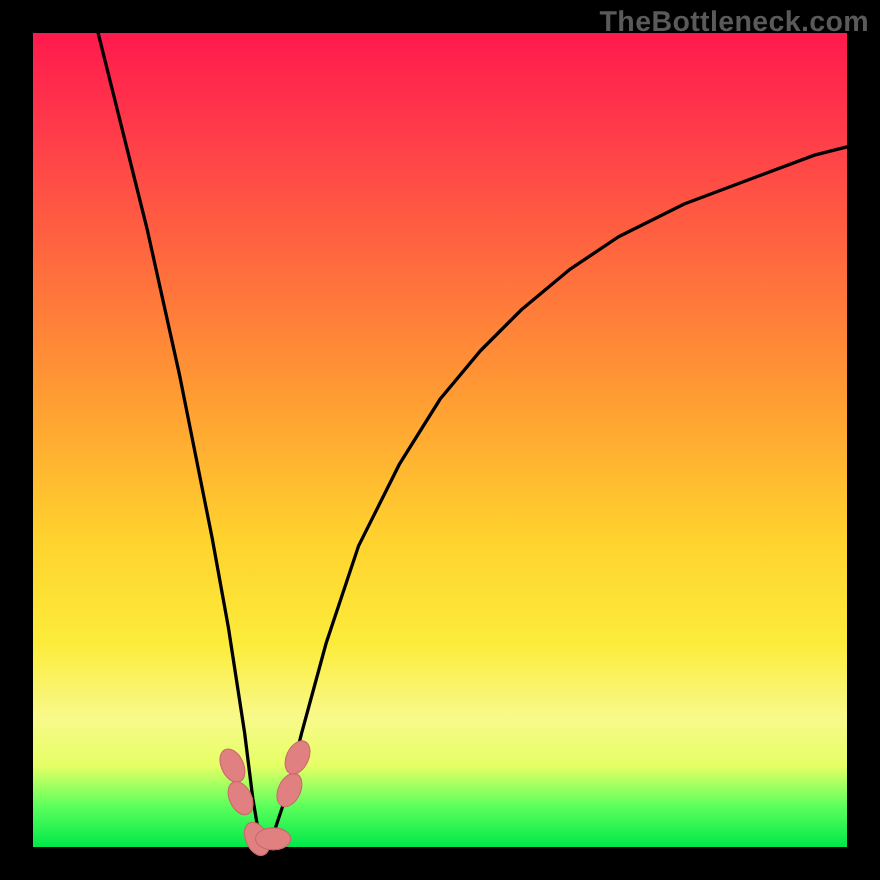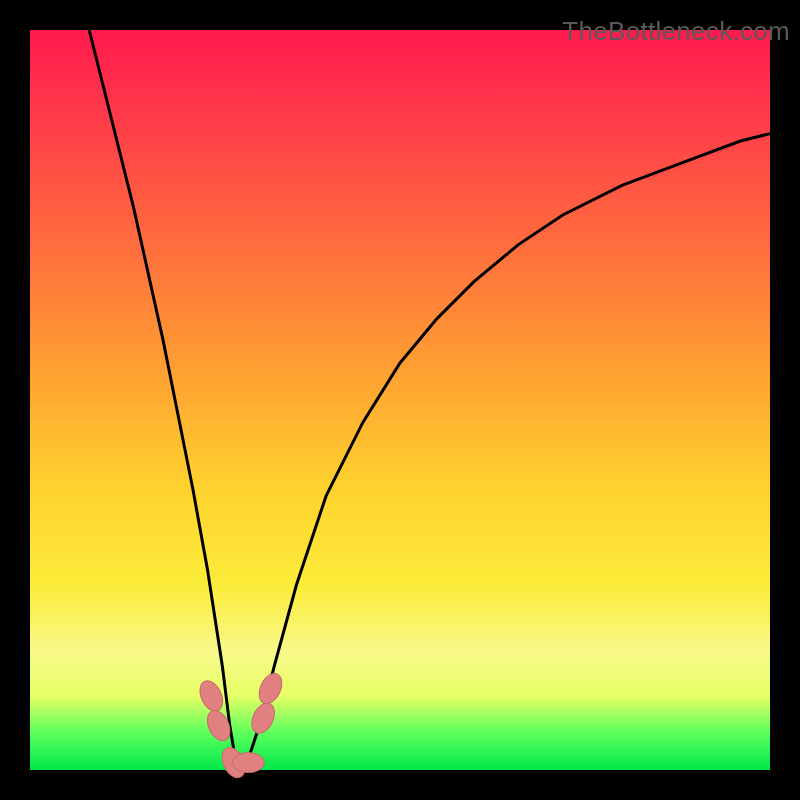--- a/index.html
+++ b/index.html
@@ -51,25 +51,25 @@
     stroke-width: 3;
     stroke-linecap: round;
   }
   .marker {
     fill: #e08080;
     stroke: #c86a6a;
     stroke-width: 1;
   }
   .watermark {
     position: absolute;
-    top: 16px;
+    top: 4px;
     right: 10px;
     color: #5a5a5a;
     font-size: 26px;
-    font-weight: 400;
+    font-weight: 700;
     letter-spacing: 0.3px;
     user-select: none;
   }
 </style>
 </head>
 <body>
 
 <div class="frame">
   <div class="plot-area">
     <svg class="curve-layer" viewBox="0 0 740 740">

